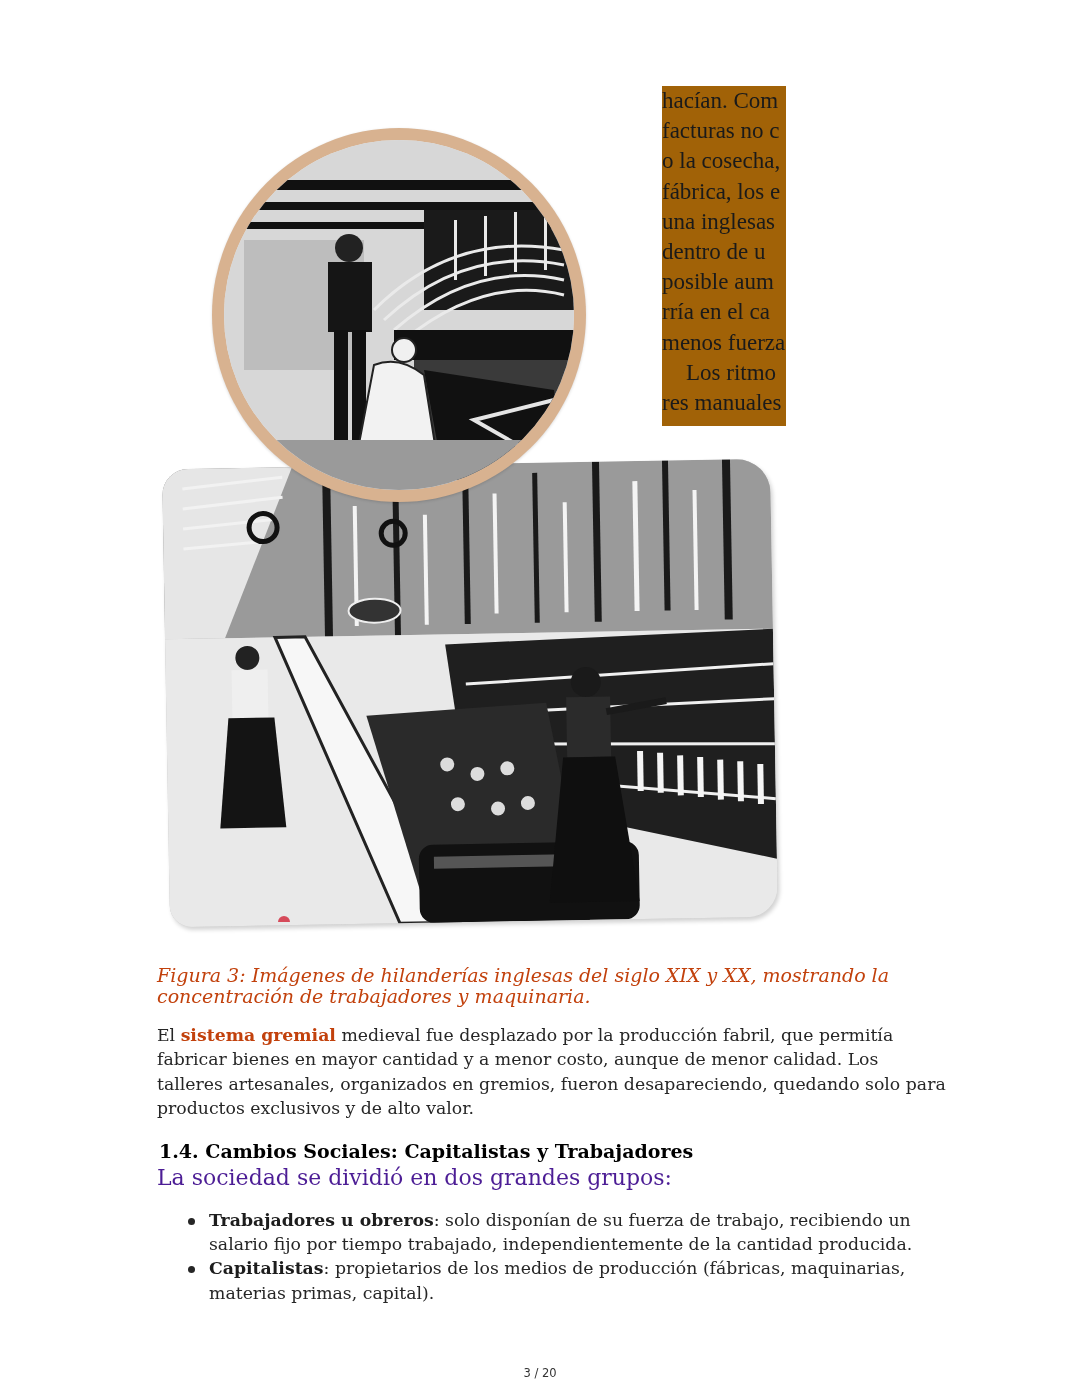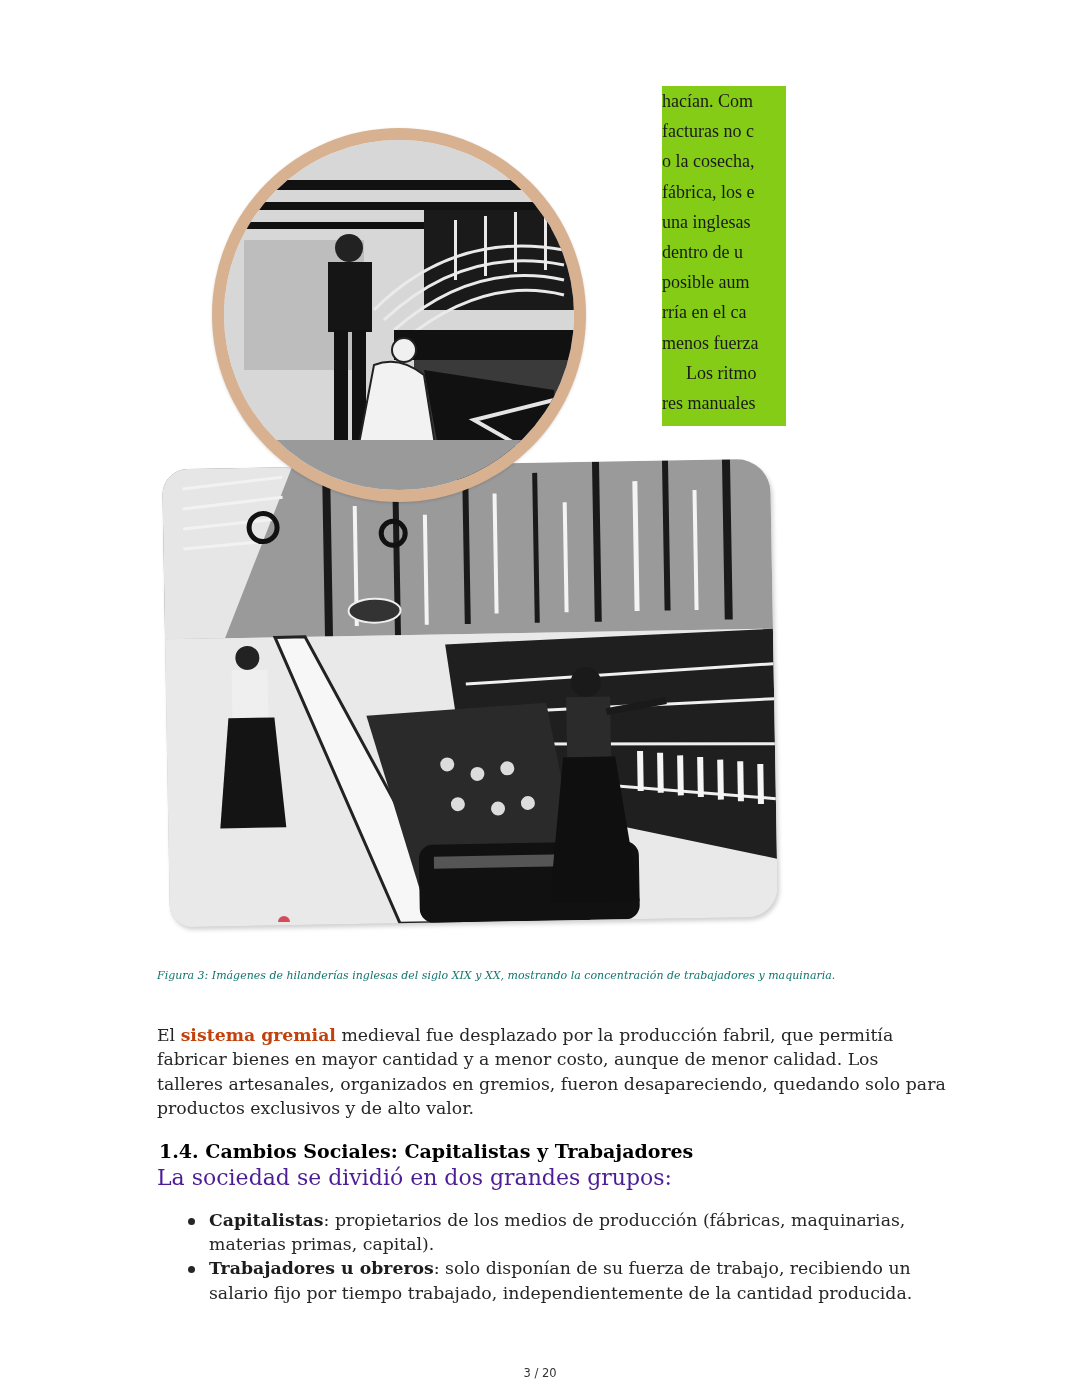--- a/index.html
+++ b/index.html
@@ -24,25 +24,25 @@
     }
     
     .scan-text {
       position: absolute;
       left: 506px;
       top: 2px;
       width: 124px;
       height: 340px;
       overflow: hidden;
       font-family: "Liberation Serif", "DejaVu Serif", serif;
-      font-size: 18px;
+      font-size: 23px;
       line-height: 30.2px;
       color: #1a1a1a;
       white-space: nowrap;
-      background: #84cc16;
+      background: #a16207;
     }
     .scan-text div { white-space: nowrap; }
     .scan-text .indent { padding-left: 24px; }
 
     
     .photo-rect {
       position: absolute;
       left: 10px;
       top: 380px;
       width: 608px;
@@ -86,24 +86,24 @@
       height: 6px;
       border-radius: 6px 6px 0 0;
       background: #d64a5a;
     }
 
     .caption {
       position: absolute;
       left: 157px;
       top: 965px;
       width: 760px;
-      font-size: 11px;
+      font-size: 19px;
       line-height: 21px;
       font-style: italic;
-      color: #0f766e;
+      color: #c2410c;
     }
     .paragraph {
       position: absolute;
       left: 157px;
       top: 1023px;
       width: 790px;
       font-size: 17.3px;
       line-height: 24.3px;
       color: #262626;
     }
@@ -316,21 +316,21 @@
   <span>El </span><b>sistema gremial</b><span> medieval fue desplazado por la producción fabril, que permitía fabricar bienes en mayor cantidad y a menor costo, aunque de menor calidad. Los talleres artesanales, organizados en gremios, fueron desapareciendo, quedando solo para productos exclusivos y de alto valor.</span>
 </p>
 
 <h3 class="heading">1.4. Cambios Sociales: Capitalistas y Trabajadores</h3>
 
 <div class="intro">La sociedad se dividió en dos grandes grupos:</div>
 
 <ul class="bullets">
   <li>
     <span class="dot"></span>
-    <b>Capitalistas</b><span>: propietarios de los medios de producción (fábricas, maquinarias, materias primas, capital).</span>
+    <b>Trabajadores u obreros</b><span>: solo disponían de su fuerza de trabajo, recibiendo un salario fijo por tiempo trabajado, independientemente de la cantidad producida.</span>
   </li>
   <li>
     <span class="dot"></span>
-    <b>Trabajadores u obreros</b><span>: solo disponían de su fuerza de trabajo, recibiendo un salario fijo por tiempo trabajado, independientemente de la cantidad producida.</span>
+    <b>Capitalistas</b><span>: propietarios de los medios de producción (fábricas, maquinarias, materias primas, capital).</span>
   </li>
 </ul>
 
 <div class="page-number">3 / 20</div>
 
 </body></html>

